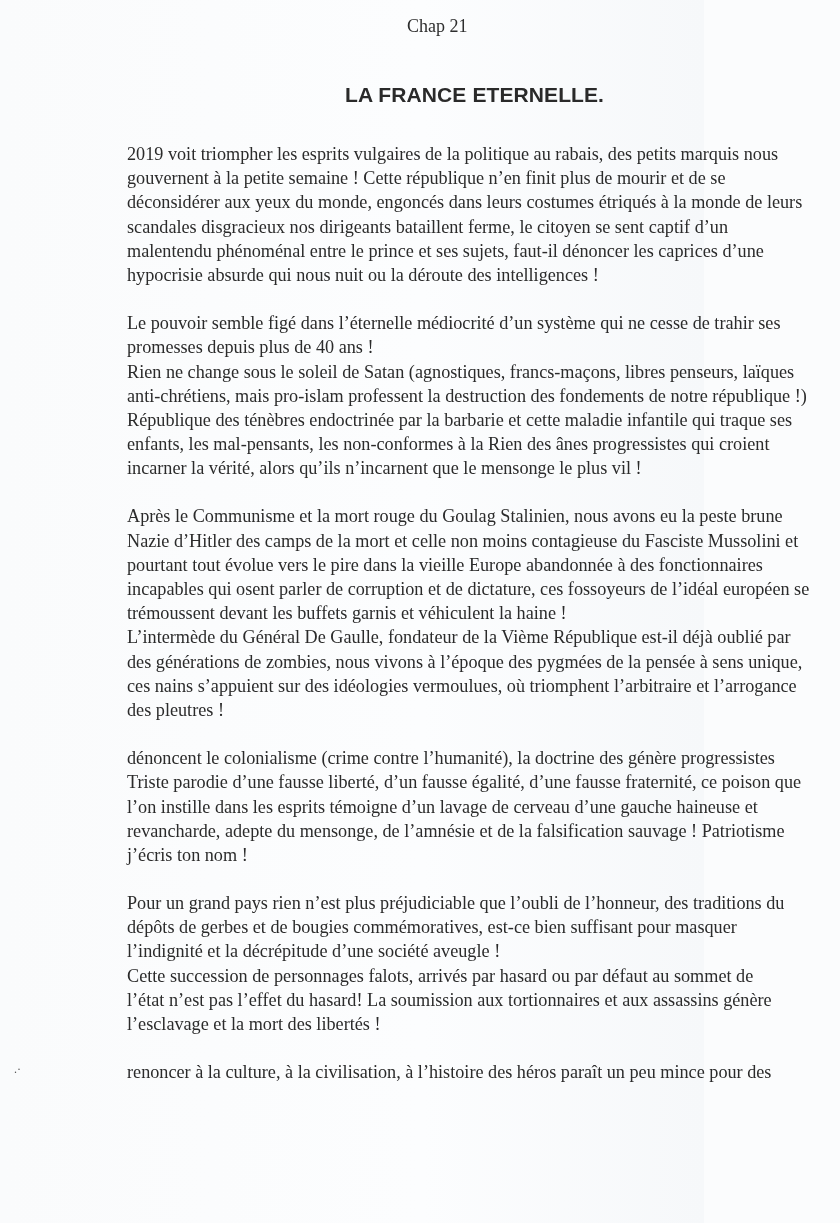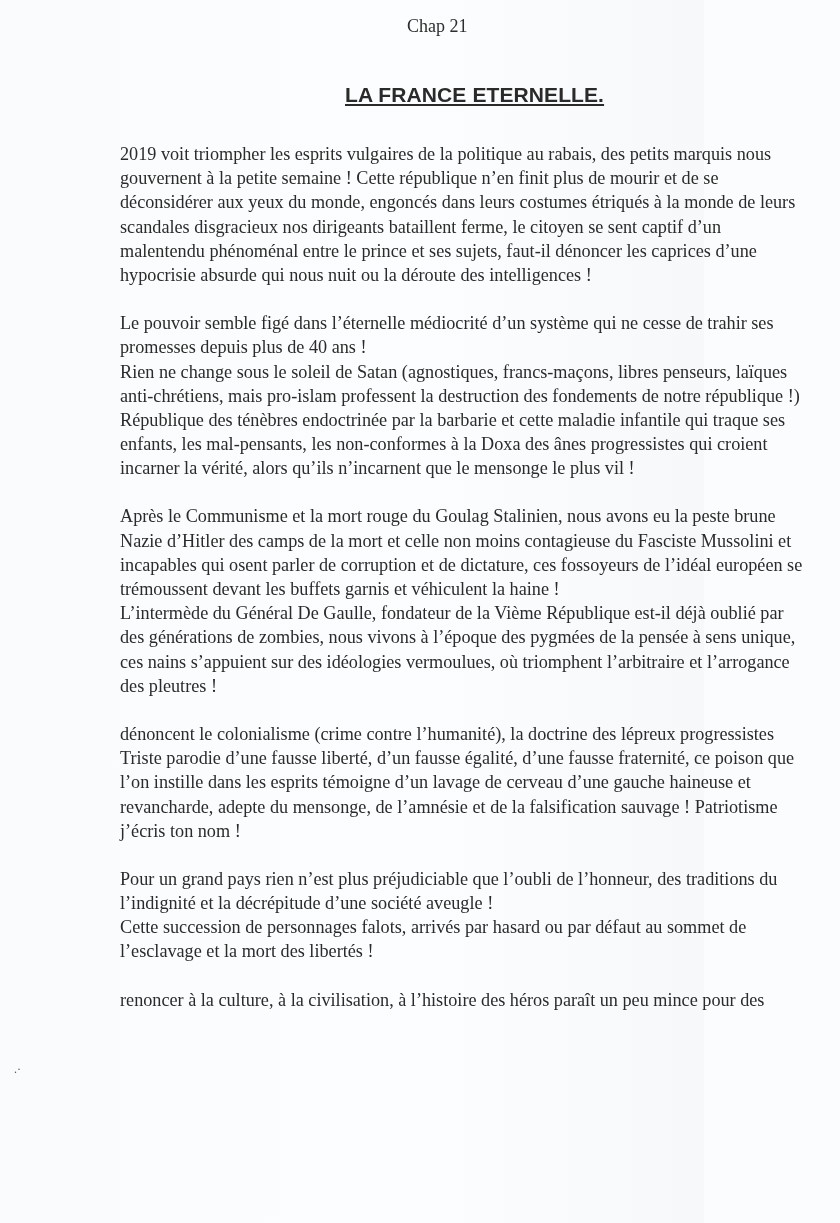--- a/index.html
+++ b/index.html
@@ -36,30 +36,29 @@
       position: absolute;
       left: 345px;
       top: 82px;
       font-family: "Liberation Sans", "DejaVu Sans", sans-serif;
       font-weight: bold;
       font-size: 21px;
       line-height: 26px;
       color: #2a2a2a;
       letter-spacing: 0.1px;
       white-space: nowrap;
-      text-decoration: underline;
     }
     .body {
       position: absolute;
       left: 116px;
       top: 142px;
       width: 720px;
     }
     .para {
-      margin: 0 0 24px 4px;
+      margin: 0 0 24px 11px;
     }
     .line {
       display: block;
       font-size: 18.2px;
       line-height: 24.2px;
       height: 24.2px;
       white-space: nowrap;
       color: #2b2b2b;
     }
     .mark {
@@ -87,47 +86,50 @@
       <span class="line">malentendu phénoménal entre le prince et ses sujets, faut-il dénoncer les caprices d’une</span>
       <span class="line">hypocrisie absurde qui nous nuit ou la déroute des intelligences !</span>
     </div>
 
     <div class="para">
       <span class="line">Le pouvoir semble figé dans l’éternelle médiocrité d’un système qui ne cesse de trahir ses</span>
       <span class="line">promesses depuis plus de 40 ans !</span>
       <span class="line">Rien ne change sous le soleil de Satan (agnostiques, francs-maçons, libres penseurs, laïques</span>
       <span class="line">anti-chrétiens, mais pro-islam professent la destruction des fondements de notre république !)</span>
       <span class="line">République des ténèbres endoctrinée par la barbarie et cette maladie infantile qui traque ses</span>
-      <span class="line">enfants, les mal-pensants, les non-conformes à la Doxa des ânes progressistes qui croient</span>
+      <span class="line">enfants, les mal-pensants, les non-conformes à la Rien des ânes progressistes qui croient</span>
       <span class="line">incarner la vérité, alors qu’ils n’incarnent que le mensonge le plus vil !</span>
     </div>
 
     <div class="para">
       <span class="line">Après le Communisme et la mort rouge du Goulag Stalinien, nous avons eu la peste brune</span>
       <span class="line">Nazie d’Hitler des camps de la mort et celle non moins contagieuse du Fasciste Mussolini et</span>
+      <span class="line">pourtant tout évolue vers le pire dans la vieille Europe abandonnée à des fonctionnaires</span>
       <span class="line">incapables qui osent parler de corruption et de dictature, ces fossoyeurs de l’idéal européen se</span>
       <span class="line">trémoussent devant les buffets garnis et véhiculent la haine !</span>
       <span class="line">L’intermède du Général De Gaulle, fondateur de la Vième République est-il déjà oublié par</span>
       <span class="line">des générations de zombies, nous vivons à l’époque des pygmées de la pensée à sens unique,</span>
       <span class="line">ces nains s’appuient sur des idéologies vermoulues, où triomphent l’arbitraire et l’arrogance</span>
       <span class="line">des pleutres !</span>
     </div>
 
     <div class="para">
-      <span class="line">dénoncent le colonialisme (crime contre l’humanité), la doctrine des lépreux progressistes</span>
+      <span class="line">dénoncent le colonialisme (crime contre l’humanité), la doctrine des génère progressistes</span>
       <span class="line">Triste parodie d’une fausse liberté, d’un fausse égalité, d’une fausse fraternité, ce poison que</span>
       <span class="line">l’on instille dans les esprits témoigne d’un lavage de cerveau d’une gauche haineuse et</span>
       <span class="line">revancharde, adepte du mensonge, de l’amnésie et de la falsification sauvage ! Patriotisme</span>
       <span class="line">j’écris ton nom !</span>
     </div>
 
     <div class="para">
       <span class="line">Pour un grand pays rien n’est plus préjudiciable que l’oubli de l’honneur, des traditions du</span>
+      <span class="line">dépôts de gerbes et de bougies commémoratives, est-ce bien suffisant pour masquer</span>
       <span class="line">l’indignité et la décrépitude d’une société aveugle !</span>
       <span class="line">Cette succession de personnages falots, arrivés par hasard ou par défaut au sommet de</span>
+      <span class="line">l’état n’est pas l’effet du hasard! La soumission aux tortionnaires et aux assassins génère</span>
       <span class="line">l’esclavage et la mort des libertés !</span>
     </div>
 
     <div class="para">
       <span class="line">renoncer à la culture, à la civilisation, à l’histoire des héros paraît un peu mince pour des</span>
     </div>
   </div>
 
   <div class="mark">.·</div>
 </div>

